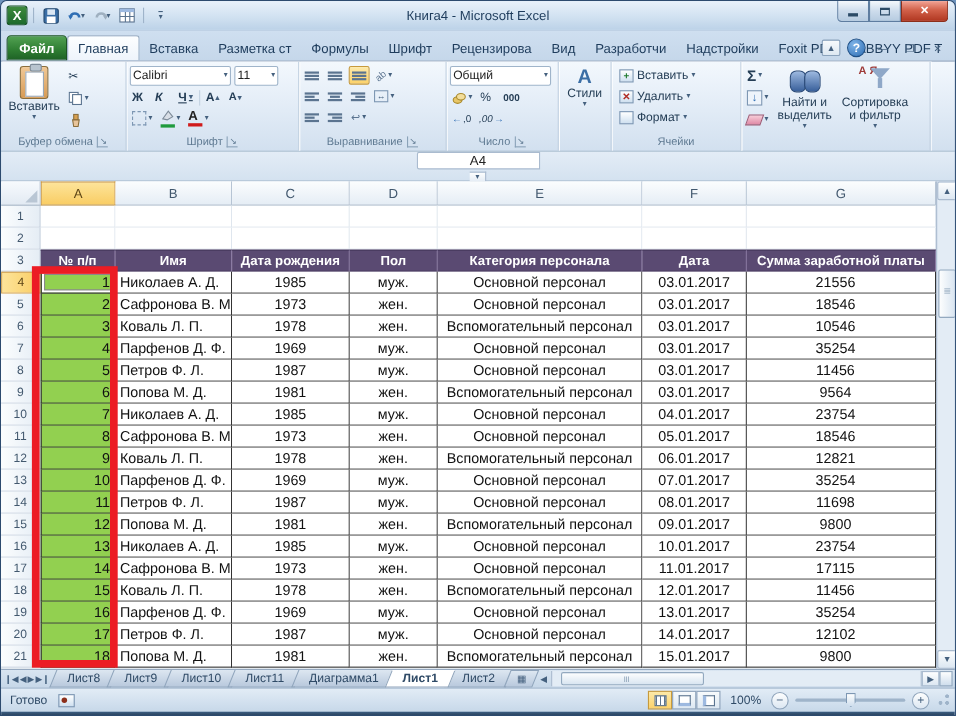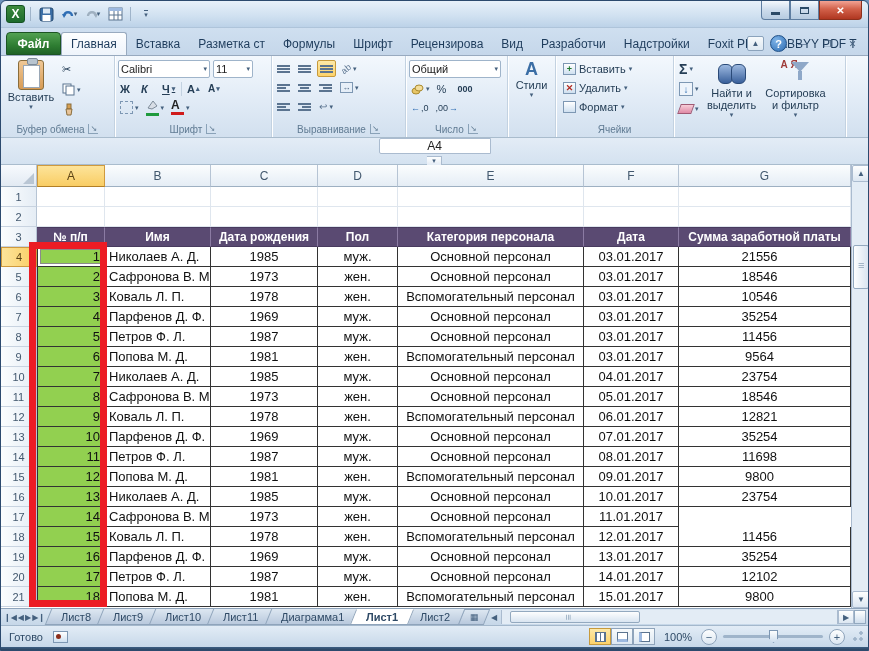--- a/index.html
+++ b/index.html
@@ -191,20 +191,21 @@
             <line x1="6" y1="4" x2="6" y2="13" stroke="#5b7490"></line>
             <line x1="10" y1="4" x2="10" y2="13" stroke="#5b7490"></line>
             <line x1="1" y1="8" x2="14" y2="8" stroke="#5b7490"></line>
           </svg>
       </div>
       <div class="qsep"></div>
       <div class="qbtn">
           <span style="border-top:1px solid #44607e;font-size:7px;color:#44607e;">▾</span>
         </div>
     </div>
+    <div class="title-text">Книга4  -  Microsoft Excel</div>
     <div class="winbtns">
       <div class="wbtn min">
           <span class="glyph-min"></span>
         </div>
       <div class="wbtn">
           <span class="glyph-max"></span>
         </div>
       <div class="wbtn close">✕</div>
     </div>
   </div>
@@ -425,21 +426,21 @@
                 <span class="dd">▾</span>
             </div>
             <div class="sbtn">%</div>
             <div class="sbtn" style="font-size:9px;font-weight:bold;">000</div>
           </div>
           <div class="rowline">
             <div class="sbtn" style="font-size:9px;">
                 <span style="color:#2f6eb4;">←</span>
                 <span>,0</span>
               </div>
-            <div class="sbtn" style="font-size:9px;">
+            <div class="sbtn" style="font-size:9px;font-style:italic;">
                 <span>,00</span>
                 <span style="color:#2f6eb4;">→</span>
               </div>
           </div>
         </div>
       </div>
       <div class="glabel">
           <span>Число</span>
           <span class="launcher">↘</span>
         </div>
@@ -696,20 +697,21 @@
           <div class="cell c6" style="width: 172px;">23754</div>
         </div>
         <div class="grow data">
           <div class="rhead">17</div>
           <div class="cell c0" style="width: 68px;">14</div>
           <div class="cell c1" style="width: 106px;">Сафронова В. М.</div>
           <div class="cell c2" style="width: 107px;">1973</div>
           <div class="cell c3" style="width: 80px;">жен.</div>
           <div class="cell c4" style="width: 186px;">Основной персонал</div>
           <div class="cell c5" style="width: 95px;">11.01.2017</div>
+          <div class="cell c6" style="width: 172px;">17115</div>
         </div>
         <div class="grow data">
           <div class="rhead">18</div>
           <div class="cell c0" style="width: 68px;">15</div>
           <div class="cell c1" style="width: 106px;">Коваль Л. П.</div>
           <div class="cell c2" style="width: 107px;">1978</div>
           <div class="cell c3" style="width: 80px;">жен.</div>
           <div class="cell c4" style="width: 186px;">Вспомогательный персонал</div>
           <div class="cell c5" style="width: 95px;">12.01.2017</div>
           <div class="cell c6" style="width: 172px;">11456</div>

